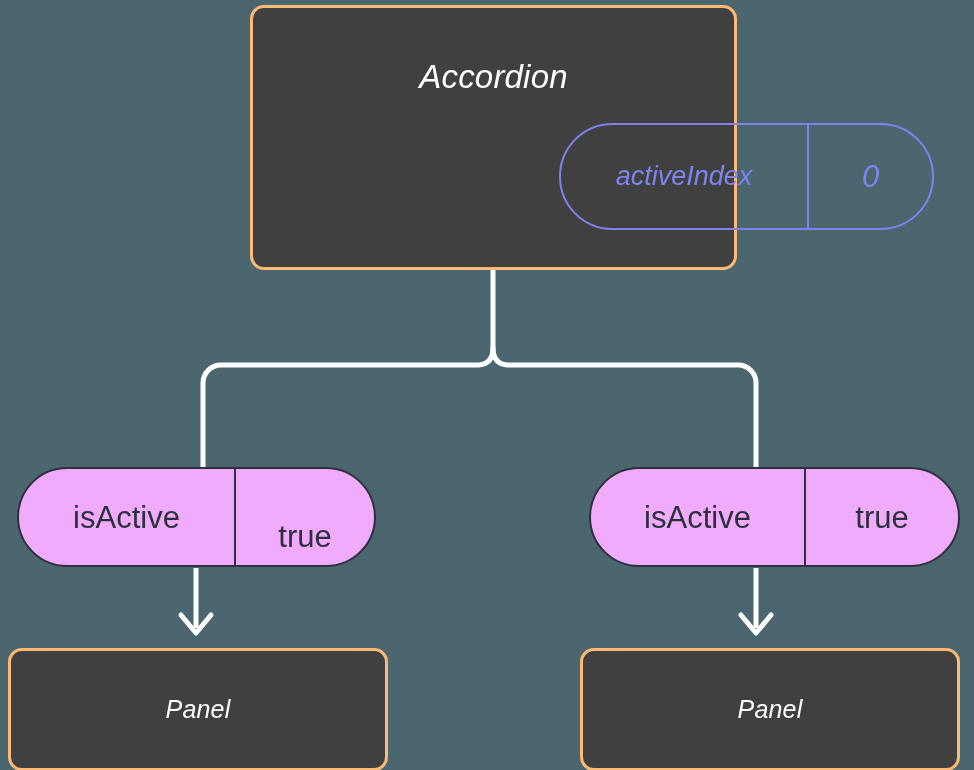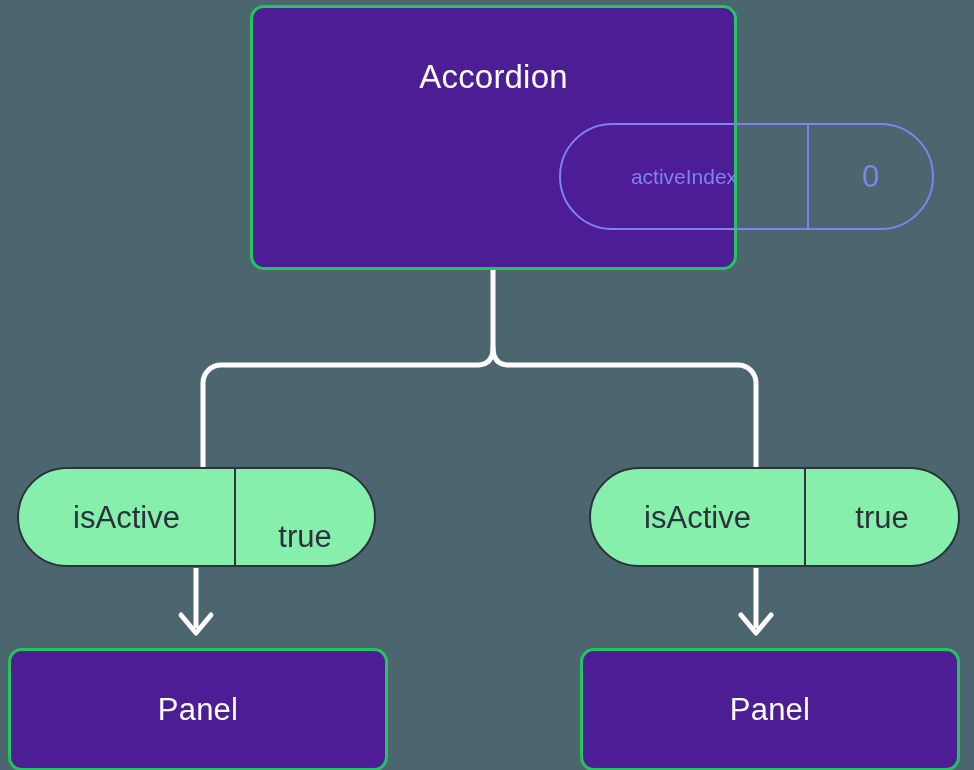--- a/index.html
+++ b/index.html
@@ -23,26 +23,27 @@
     top: 0;
     width: 974px;
     height: 770px;
     pointer-events: none;
   }
 
   
   .node-box {
     position: absolute;
     box-sizing: border-box;
-    background: #4c1d95;
-    border: 3px solid #22c55e;
+    background: #404040;
+    border: 3px solid #fdba74;
     border-radius: 14px;
     display: flex;
     flex-direction: column;
     align-items: center;
+    font-style: italic;
   }
   .node-title {
     color: #ffffff;
     font-size: 33px;
     font-weight: 400;
     letter-spacing: 0.2px;
     line-height: 1;
     white-space: nowrap;
   }
 
@@ -56,21 +57,21 @@
   }
 
   .panel-node {
     width: 380px;
     height: 123px;
     justify-content: center;
     border-radius: 14px;
   }
   #panel-left  { left: 8px;   top: 648px; }
   #panel-right { left: 580px; top: 648px; }
-  .panel-node .node-title { font-size: 31px; }
+  .panel-node .node-title { font-size: 25px; }
 
   
   .pill {
     position: absolute;
     box-sizing: border-box;
     display: flex;
     align-items: stretch;
     border-radius: 999px;
     overflow: hidden;
   }
@@ -88,32 +89,32 @@
     left: 306px;
     top: 115px;
     width: 375px;
     height: 107px;
     border: 2px solid #7f83ec;
     background: transparent;
   }
   #pill-activeindex .pill-key {
     flex: 0 0 246px;
     color: #7f83ec;
-    font-size: 21px;
+    font-size: 27px;
     border-right: 2px solid #7f83ec;
   }
   #pill-activeindex .pill-val {
     flex: 1 1 auto;
     color: #7f83ec;
     font-size: 31px;
   }
 
   
   .pill-filled {
-    background: #86efac;
+    background: #f0abfc;
     border: 2px solid #2c313d;
     height: 100px;
   }
   .pill-filled .pill-key,
   .pill-filled .pill-val {
     color: #2c313d;
     font-size: 31px;
   }
   .pill-filled .pill-key {
     border-right: 2px solid #2c313d;

